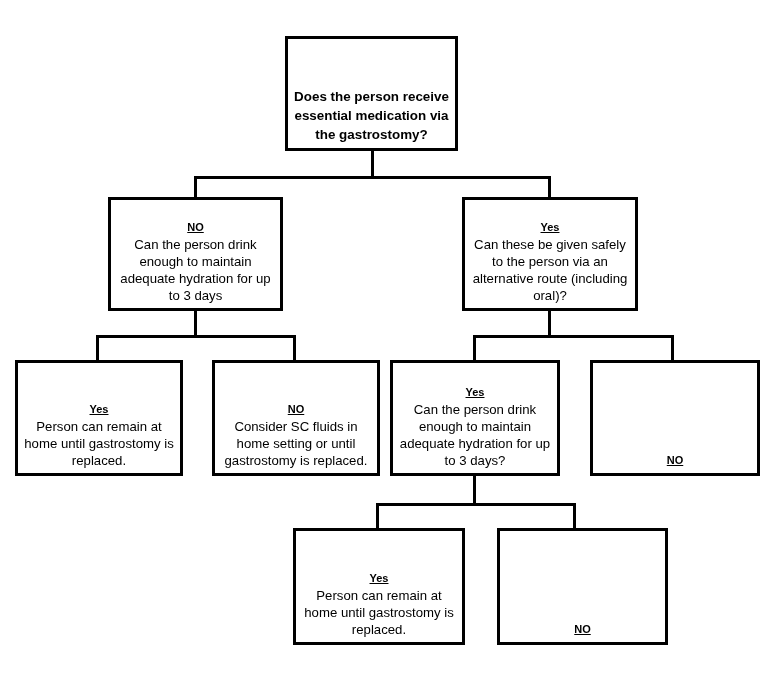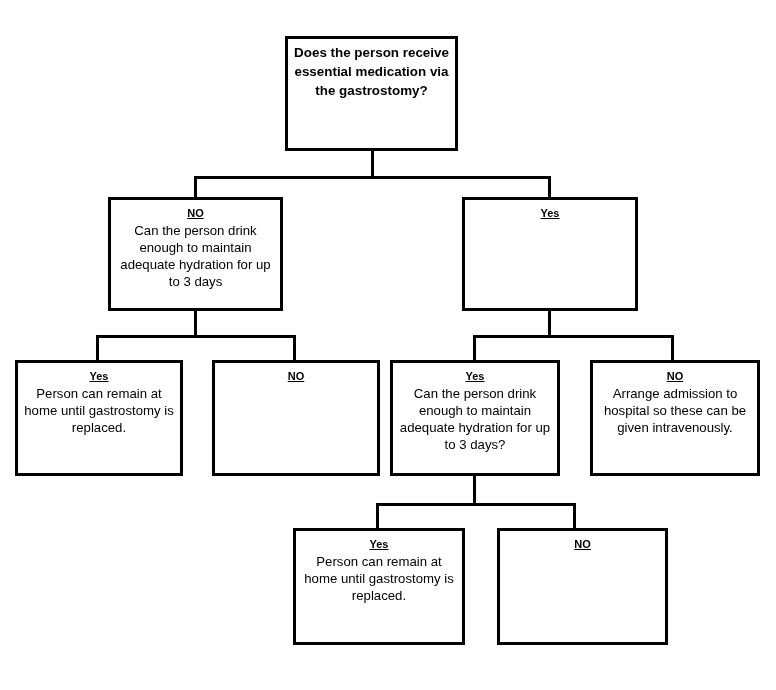--- a/index.html
+++ b/index.html
@@ -18,21 +18,21 @@
     position: relative;
     width: 776px;
     height: 690px;
   }
   .node {
     position: absolute;
     box-sizing: border-box;
     border: 3px solid #000000;
     background: #ffffff;
     display: flex;
-    align-items: flex-start;
+    align-items: flex-end;
     justify-content: center;
     text-align: center;
     padding: 4px 6px;
     z-index: 2;
   }
   .node-text {
     width: 100%;
     font-size: 13.2px;
     line-height: 17px;
     color: #000000;
@@ -102,47 +102,48 @@
   <div class="node" style="left:108px; top:197px; width:175px; height:114px;">
     <div class="node-text">
       <span class="node-label">NO</span>
       <span class="node-body">Can the person drink enough to maintain adequate hydration for up to 3 days</span>
     </div>
   </div>
 
   <div class="node" style="left:462px; top:197px; width:176px; height:114px;">
     <div class="node-text">
       <span class="node-label">Yes</span>
+      <span class="node-body">Can these be given safely to the person via an alternative route (including oral)?</span>
     </div>
   </div>
 
   <div class="node" style="left:15px; top:360px; width:168px; height:116px;">
     <div class="node-text">
       <span class="node-label">Yes</span>
       <span class="node-body">Person can remain at home until gastrostomy is replaced.</span>
     </div>
   </div>
 
   <div class="node" style="left:212px; top:360px; width:168px; height:116px;">
     <div class="node-text">
       <span class="node-label">NO</span>
+      <span class="node-body">Consider SC fluids in home setting or until gastrostomy is replaced.</span>
     </div>
   </div>
 
   <div class="node" style="left:390px; top:360px; width:170px; height:116px;">
     <div class="node-text">
       <span class="node-label">Yes</span>
       <span class="node-body">Can the person drink enough to maintain adequate hydration for up to 3 days?</span>
     </div>
   </div>
 
   <div class="node" style="left:590px; top:360px; width:170px; height:116px;">
     <div class="node-text">
       <span class="node-label">NO</span>
-      <span class="node-body">Arrange admission to hospital so these can be given intravenously.</span>
     </div>
   </div>
 
   <div class="node" style="left:293px; top:528px; width:172px; height:117px;">
     <div class="node-text">
       <span class="node-label">Yes</span>
       <span class="node-body">Person can remain at home until gastrostomy is replaced.</span>
     </div>
   </div>
 

